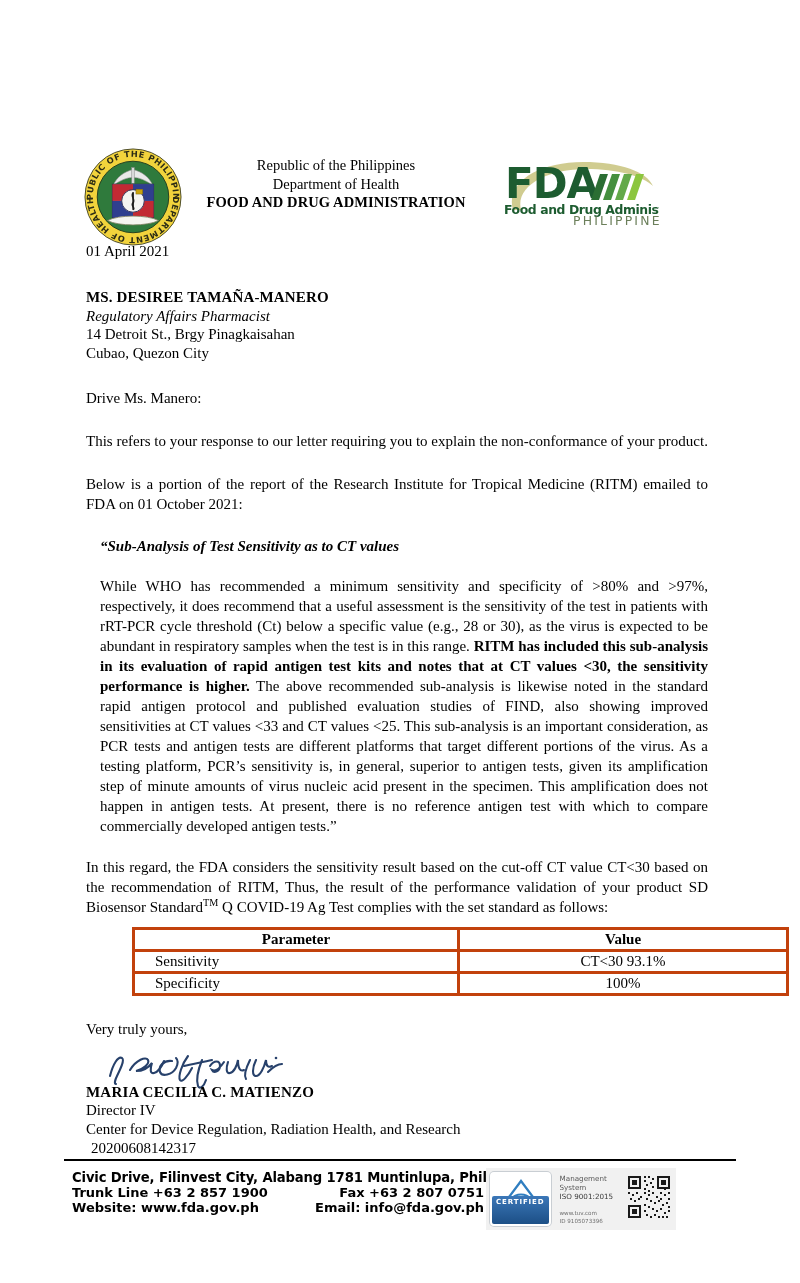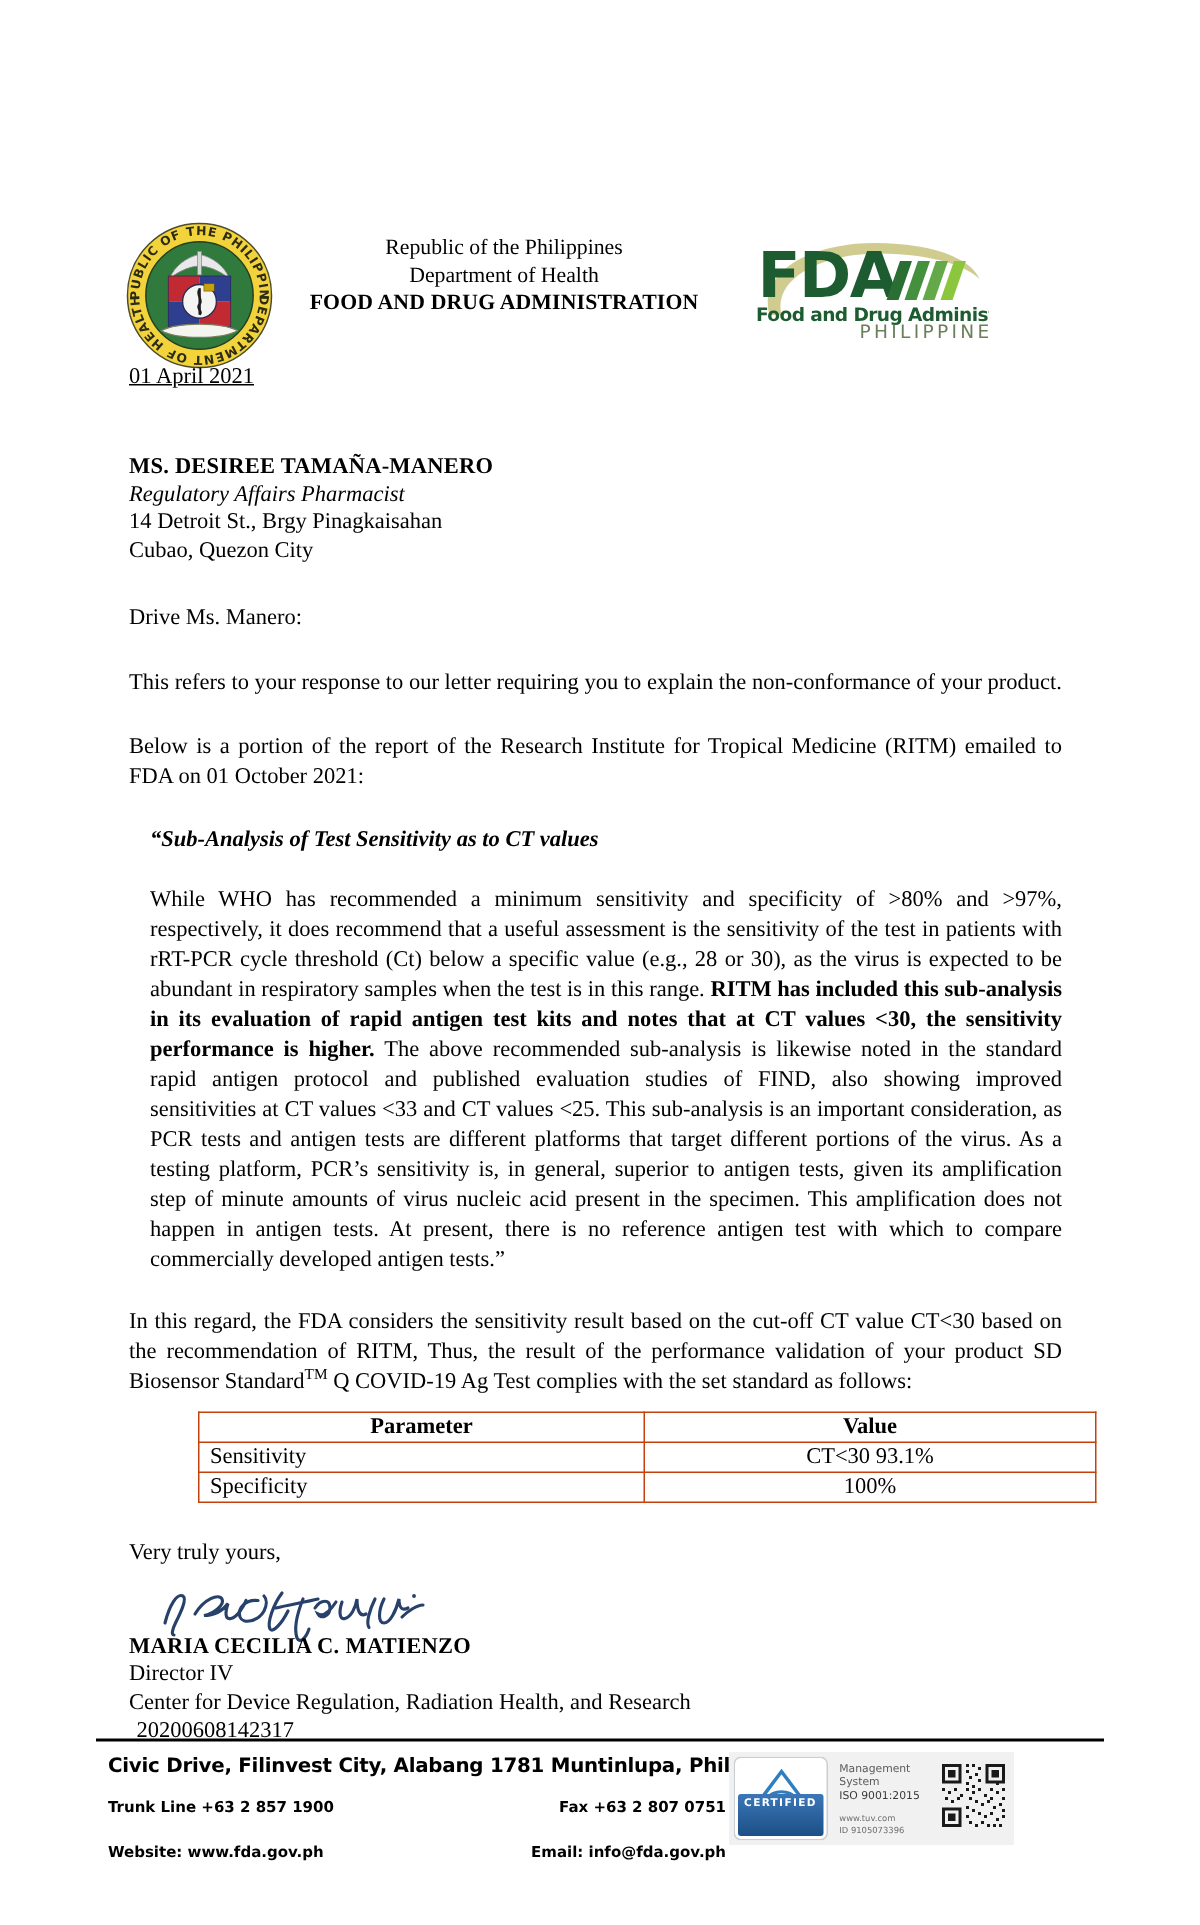--- a/index.html
+++ b/index.html
@@ -63,22 +63,21 @@
 
   
   .doc-body {
     position: absolute;
     left: 86px;
     top: 243px;
     width: 622px;
   }
   .date-line {
     font-size: 15px;
-    margin: 0 0 42px 0;
-    text-decoration: underline;
+    margin: 0 0 28px 0;
   }
   .addr {
     font-size: 15px;
     line-height: 1.245;
     margin: 0 0 27px 0;
   }
   .addr .nm {
     font-weight: bold;
     letter-spacing: 0.15px;
   }
@@ -131,24 +130,24 @@
   }
 
   
   .result-table {
     border-collapse: collapse;
     width: 568px;
     margin: 0 0 0 46px;
     table-layout: fixed;
   }
   .result-table td, .result-table th {
-    border: 1px solid #c2410c;
+    border: 3px solid #c2410c;
     font-size: 15px;
     height: 19px;
-    padding: 0 7px;
+    padding: 0 20px;
   }
   .result-table th {
     text-align: center;
     font-weight: bold;
   }
   .result-table td.p {
     text-align: left;
     margin-left: 32px;
   }
   .result-table td.v {
@@ -226,22 +225,22 @@
   }
   .f-addr {
     font-size: 13.2px;
     font-weight: bold;
     letter-spacing: -0.15px;
     white-space: nowrap;
   }
   .f-row {
     position: relative;
     height: 15px;
-    margin-top: 15px;
-    font-size: 10px;
+    margin-top: 0;
+    font-size: 13px;
     font-weight: bold;
   }
   .f-left { position: absolute; left: 0; top: 0; }
   .f-right { position: absolute; right: 0; top: 0; }
 
   
   .cert-badge {
     position: absolute;
     left: 422px;
     top: -2px;

